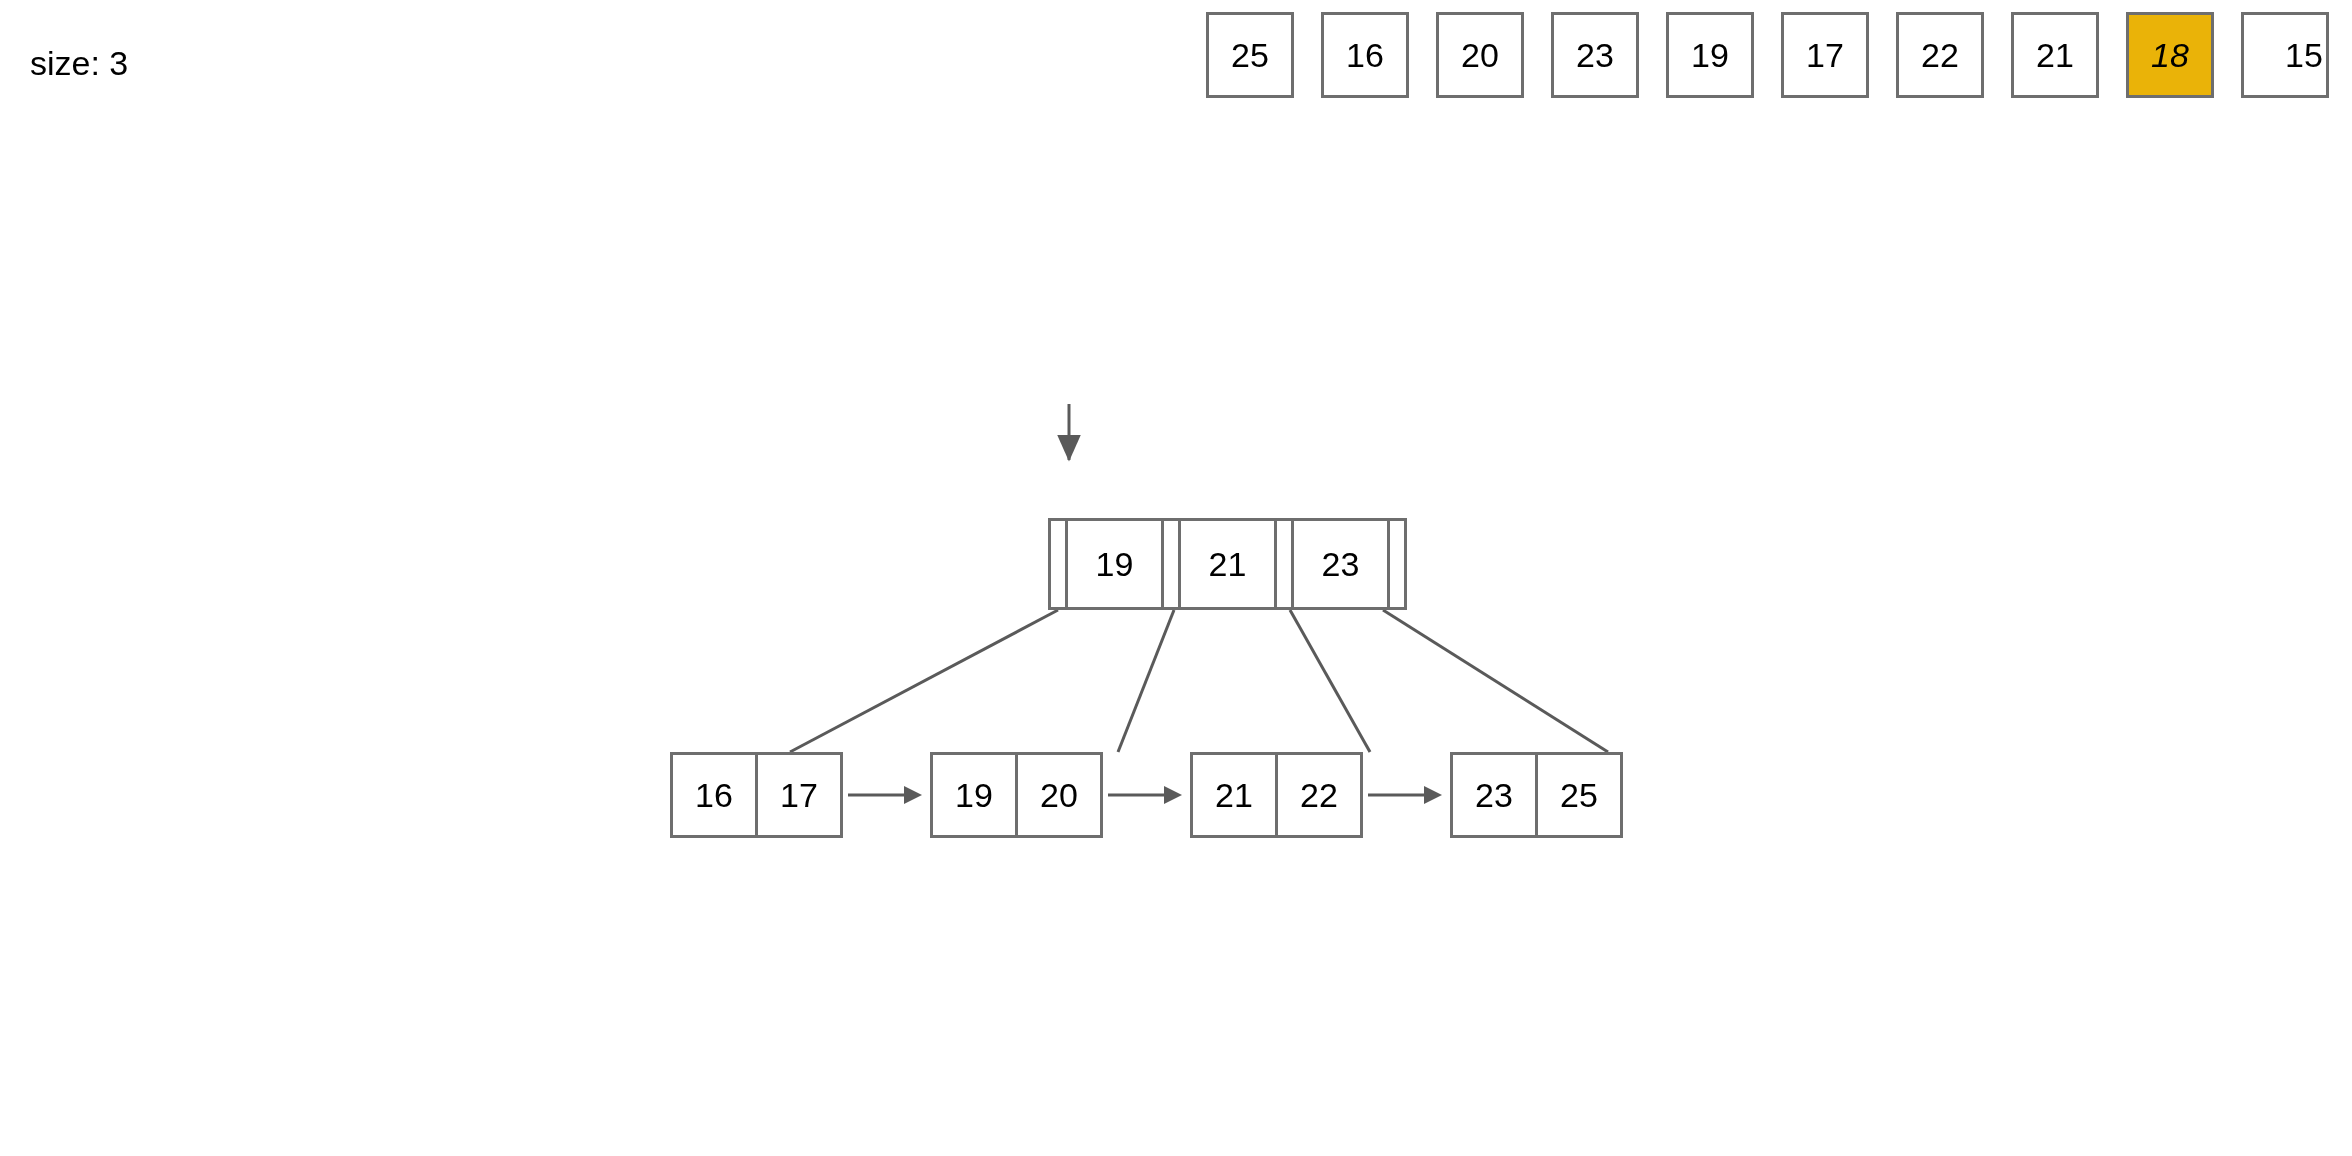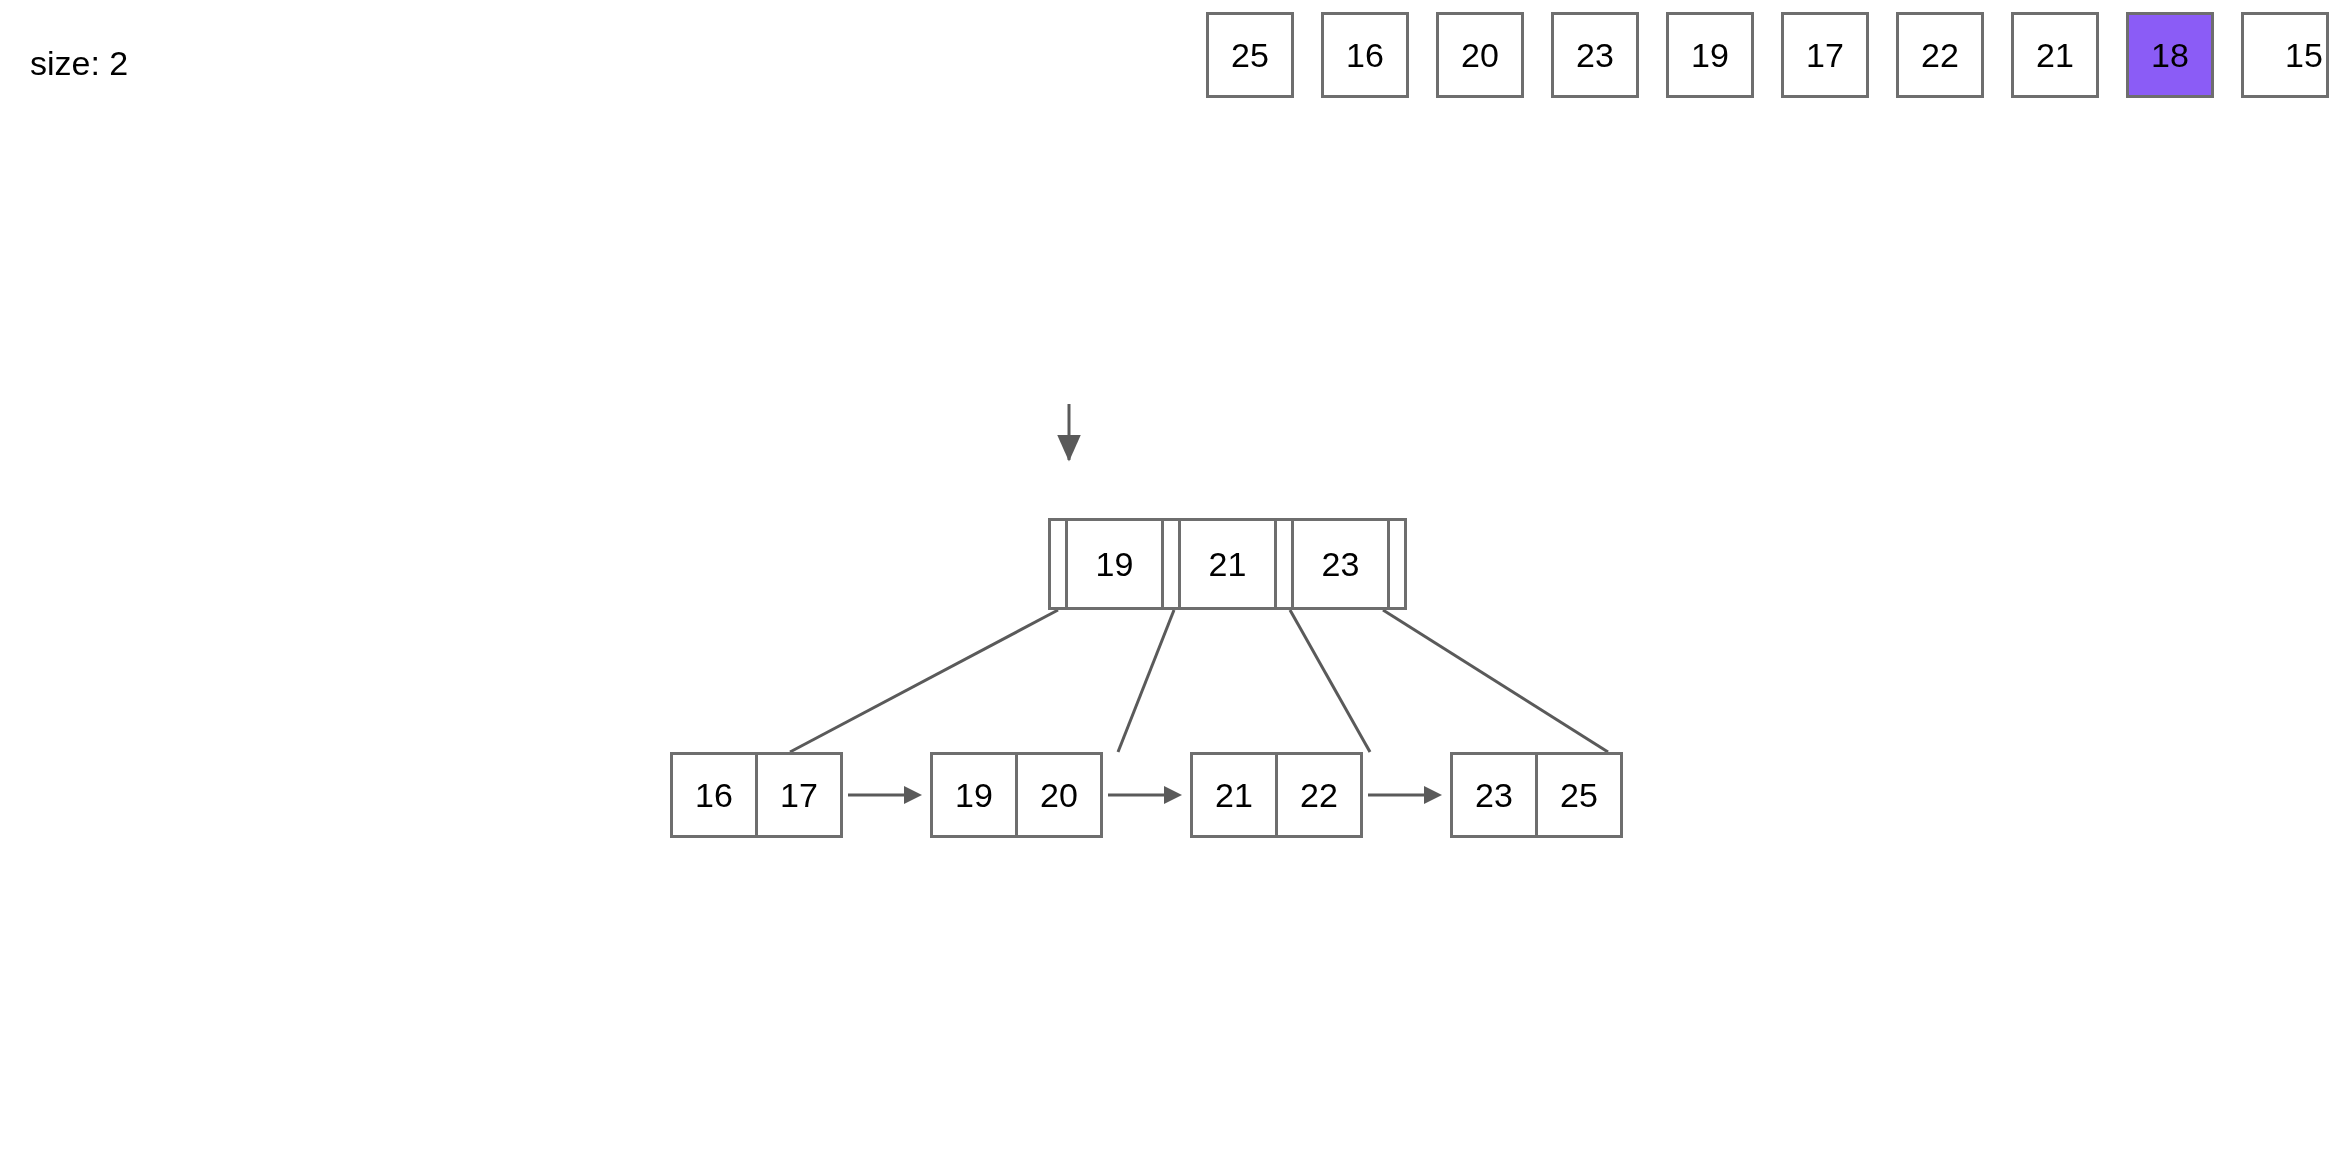--- a/index.html
+++ b/index.html
@@ -44,21 +44,21 @@
     background: #ffffff;
     margin-right: 27px;
     display: flex;
     align-items: center;
     justify-content: center;
     font-size: 34px;
     line-height: 1;
     color: #000;
   }
   .queue-cell:last-child { margin-right: 0; padding-left: 38px; }
-  .queue-cell.highlight { background: #8b5cf6; }
+  .queue-cell.highlight { background: #eab308; font-style: italic; }
 
   
   #tree-area {
     position: absolute;
     left: 0;
     top: 0;
     width: 2352px;
     height: 1156px;
   }
   #edge-layer {
@@ -131,21 +131,21 @@
     width: 90px;
     height: 86px;
     display: flex;
     align-items: center;
     justify-content: center;
   }
 </style>
 </head>
 <body>
 
-<div id="size-label">size: 2</div>
+<div id="size-label">size: 3</div>
 
 <div id="queue">
     <div class="queue-cell">25</div>
     <div class="queue-cell">16</div>
     <div class="queue-cell">20</div>
     <div class="queue-cell">23</div>
     <div class="queue-cell">19</div>
     <div class="queue-cell">17</div>
     <div class="queue-cell">22</div>
     <div class="queue-cell">21</div>

